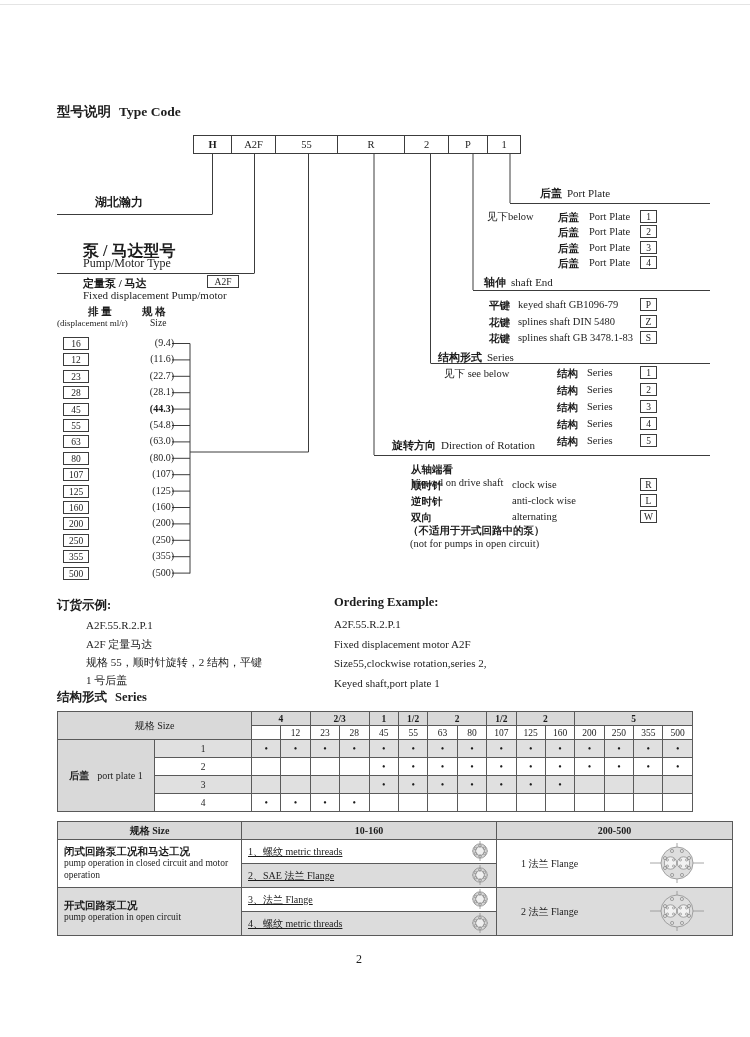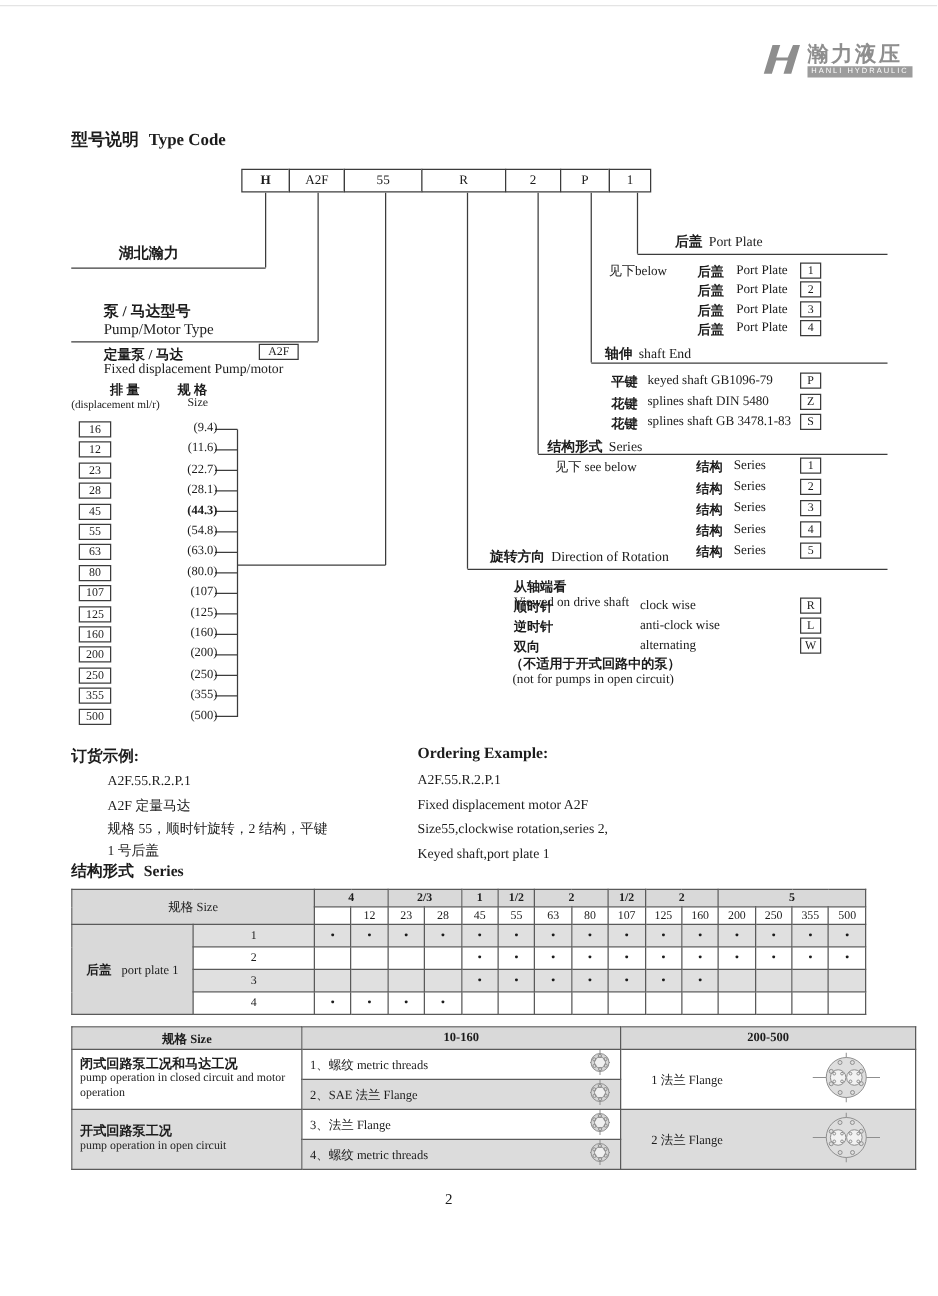--- a/index.html
+++ b/index.html
@@ -44,44 +44,35 @@
   .stbl .lab{background:#d9d9d9;font-size:10px;}
   .stbl .rowg{background:#e0e0e0;}
   .stbl .roww{background:#fff;}
   .stbl tbody td{height:17px;}
   .stbl .dotc{font-size:10px;}
   .ptbl{width:636px;font-size:10px;}
   .ptbl td{border:1px solid #5a5a5a;padding:0 6px;overflow:hidden;}
   .ptbl .hd{height:17px;background:#d9d9d9;text-align:center;font-weight:600;}
   .ptbl .cond{font-size:9.5px;line-height:1.25;}
   .ptbl .cond .cjk{font-size:10.5px;}
-  .ptbl .opt{height:23px;}
+  .ptbl .opt{height:23px;text-decoration:underline;}
   .ptbl .optin{display:flex;align-items:center;justify-content:space-between;}
   .ptbl .flg{text-align:left;}
   .ptbl .flgin{display:flex;align-items:center;justify-content:space-between;padding:0 22px 0 18px;}
   .ptbl .w{background:#fff;}
   .ptbl .g{background:#dcdcdc;}
   .pagenum{font-size:12px;}
   svg.lines{position:absolute;left:0;top:0;pointer-events:none;}
 </style>
 </head>
 <body>
 
 <div class="page">
   <div class="topedge"></div>
 
-  <div class="abs" style="left:610px;top:30px;width:130px;height:34px;">
-    <span class="abs" style="left:0;top:3px;">
-      <svg width="31" height="27" viewBox="0 0 31 27">
-          <path fill="#8e8e8e" d="M1 26 L8 3 h6.2 l-3.2 10 h9.2 L24.4 3 H30 l-7 23 h-6.2 l3.3-10.6 h-9.2 L7.5 26 Z"></path>
-        </svg>
-    </span>
-    <div class="abs logo-cn" style="left:36px;top:2px;">瀚力液压</div>
-    <div class="abs logo-badge" style="left:36px;top:23px;width:84px;">HANLI HYDRAULIC</div>
-  </div>
 
   <div class="abs h1" style="left:57px;top:103px;">
     <span class="cjk">型号说明</span><span class="en">Type Code</span>
   </div>
 
   <svg class="lines" id="diagram-svg" width="750" height="1037">
       <line x1="212.5" y1="154" x2="212.5" y2="214" stroke="#3c3c3c" stroke-width="1"></line>
       <line x1="57" y1="214.5" x2="212.5" y2="214.5" stroke="#3c3c3c" stroke-width="1"></line>
       <line x1="254.5" y1="154" x2="254.5" y2="273" stroke="#3c3c3c" stroke-width="1"></line>
       <line x1="57" y1="273.5" x2="254.5" y2="273.5" stroke="#3c3c3c" stroke-width="1"></line>
@@ -117,21 +108,21 @@
       <div class="codeCell first" style="width: 39px;">H</div>
       <div class="codeCell" style="width: 45px;">A2F</div>
       <div class="codeCell" style="width: 63px;">55</div>
       <div class="codeCell" style="width: 68px;">R</div>
       <div class="codeCell" style="width: 45px;">2</div>
       <div class="codeCell" style="width: 40px;">P</div>
       <div class="codeCell" style="width: 34px;">1</div>
     </div>
 
   <div class="abs cjk" style="left:95px;top:194px;font-size:12px;font-family:Liberation Mono, monospace;">湖北瀚力</div>
-  <div class="abs cjk" style="left:83px;top:241px;font-size:12px;">泵 / 马达型号</div>
+  <div class="abs cjk" style="left:83px;top:241px;font-size:16px;">泵 / 马达型号</div>
   <div class="abs en" style="left:83px;top:256px;font-size:12px;">Pump/Motor Type</div>
   <div class="abs cjk" style="left:83px;top:276px;font-size:11px;">定量泵 / 马达</div>
   <div class="abs kbox" style="left:207px;top:275px;width:32px;">A2F</div>
   <div class="abs en" style="left:83px;top:289px;font-size:11px;">Fixed displacement Pump/motor</div>
 
   <div class="abs cjk" style="left:88px;top:305px;font-size:10.5px;">排 量</div>
   <div class="abs small-label" style="left:57px;top:318px;">(displacement ml/r)</div>
   <div class="abs cjk" style="left:142px;top:305px;font-size:10.5px;">规 格</div>
   <div class="abs small-label" style="left:150px;top:318px;font-size:9.5px;">Size</div>
   <div id="disp-rows">

